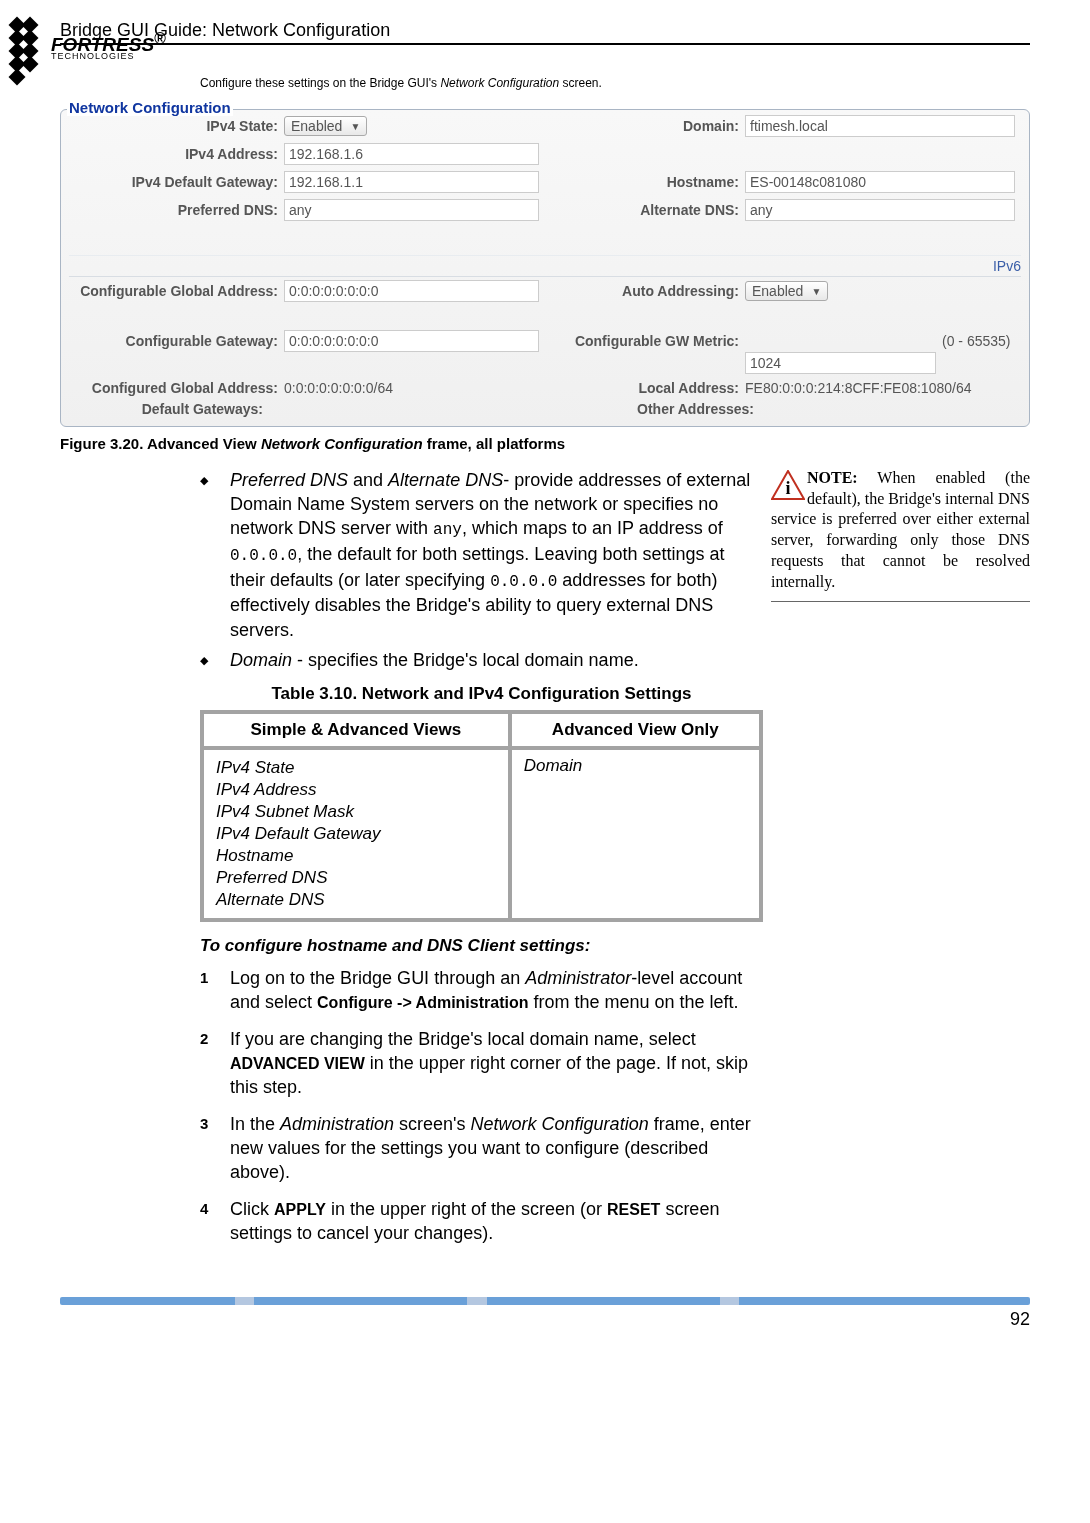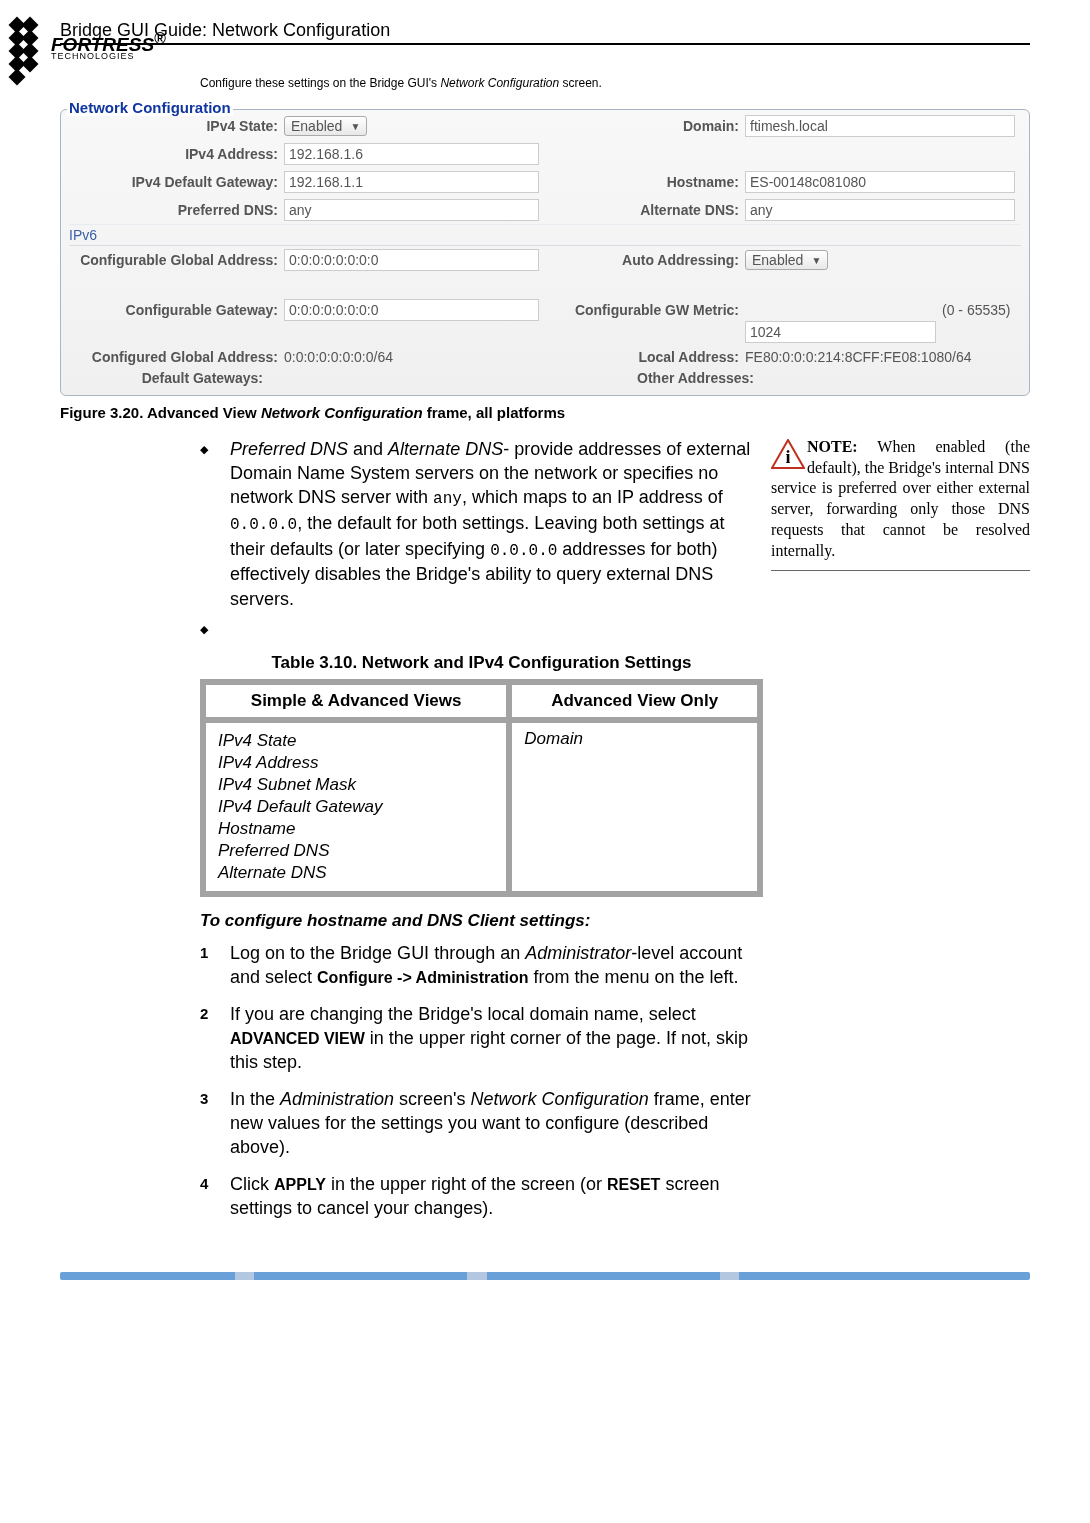--- a/index.html
+++ b/index.html
@@ -19,34 +19,34 @@
     .legend { position: absolute; top: -11px; left: 6px; color: #1036a0; font-size: 15px; font-weight: bold; background: #fff; padding: 0 2px; }
     .cfg-row { display: flex; padding: 3px 0; }
     .cfg-pair { width: 50%; display: flex; align-items: center; }
     .cfg-label { color: #555; font-size: 14px; font-weight: bold; text-align: right; padding-right: 6px; line-height: 1.05; }
     .lw1 { width: 215px; }
     .lw2 { width: 200px; }
     .cfg-val { font-size: 14px; color: #555; background: #fff; border: 1px solid #ccc; padding: 1px 4px; height: 22px; flex: 1; margin-right: 6px; }
     .cfg-sel { font-size: 14px; color: #555; background: linear-gradient(#fff,#e8e8e8); border: 1px solid #aaa; padding: 1px 6px; border-radius: 3px; display: inline-flex; align-items: center; gap: 8px; }
     .cfg-sel .arrow { font-size: 10px; }
     .cfg-static { font-size: 14px; color: #555; }
-    .ipv6-sep { text-align: left; color: #3a5ea8; font-size: 14px; padding: 2px 0; border-bottom: 1px solid #d8dde3; border-top: 1px solid #e8ecf0; }
+    .ipv6-sep { text-align: right; color: #3a5ea8; font-size: 14px; padding: 2px 0; border-bottom: 1px solid #d8dde3; border-top: 1px solid #e8ecf0; margin-top: 31px; }
     .fig-caption { font-size: 15px; font-weight: bold; margin-bottom: 16px; }
     .fig-caption .ital { font-style: italic; }
     .two-col { display: flex; gap: 8px; }
     .main-col { margin-left: 140px; width: 565px; }
     .note-col { width: 260px; }
     .bullet-list { margin: 0 0 12px 0; }
     .bullet-item { display: flex; margin-bottom: 6px; font-size: 18px; line-height: 1.35; }
     .bullet-item .blt { width: 30px; flex-shrink: 0; }
     .bullet-item .blt::before { content: "◆"; font-size: 11px; position: relative; top: -2px; }
     .mono { font-family: "Courier New", monospace; font-size: 16px; }
     .table-title { text-align: center; font-weight: bold; font-size: 17px; margin: 6px 0 6px 0; }
     table { border-collapse: collapse; width: 100%; margin-bottom: 14px; }
-    th, td { border: 6px solid #a3a3a3; padding: 6px 12px; font-size: 17px; text-align: left; vertical-align: top; }
+    th, td { border: 4px solid #a3a3a3; padding: 6px 12px; font-size: 17px; text-align: left; vertical-align: top; }
     th { text-align: center; font-weight: bold; }
     td em, th em { font-style: italic; }
     .cell-list div { margin: 2px 0; font-style: italic; }
     .proc-title { font-weight: bold; font-style: italic; font-size: 17px; margin: 4px 0 10px 0; }
     .step { display: flex; font-size: 18px; line-height: 1.35; margin-bottom: 12px; }
     .step .num { width: 30px; flex-shrink: 0; font-weight: bold; font-size: 15px; padding-top: 2px; }
     .ui-bold { font-weight: bold; font-size: 16px; }
     .note-box { font-size: 16px; line-height: 1.3; text-align: justify; font-family: "Book Antiqua","Palatino Linotype",serif; border-bottom: 1px solid #666; padding-bottom: 8px;}
     .note-box .tri { float: left; width: 34px; height: 30px; margin: 2px 2px 0 0; position: relative; }
     .note-box .tri svg { width: 34px; height: 30px; }
@@ -175,20 +175,21 @@
 
   <div class="two-col">
     <div class="main-col">
       <div class="bullet-list">
         <div class="bullet-item">
           <div class="blt"></div>
           <div><em>Preferred DNS</em><span> and </span><em>Alternate DNS</em><span>- provide addresses of external Domain Name System servers on the network or specifies no network DNS server with </span><span class="mono">any</span><span>, which maps to an IP address of </span><span class="mono">0.0.0.0</span><span>, the default for both settings. Leaving both settings at their defaults (or later specifying </span><span class="mono">0.0.0.0</span><span> addresses for both) effectively disables the Bridge's ability to query external DNS servers.</span></div>
         </div>
         <div class="bullet-item">
           <div class="blt"></div>
+          <div><em>Domain</em><span> - specifies the Bridge's local domain name.</span></div>
         </div>
       </div>
 
       <div class="table-title">Table 3.10. Network and IPv4 Configuration Settings</div>
       <table>
         <tbody>
             <tr>
               <th>Simple &amp; Advanced Views</th>
               <th>Advanced View Only</th>
             </tr>
@@ -237,13 +238,14 @@
               <polygon points="17,1 33,29 1,29" fill="none" stroke="#c03020" stroke-width="2"></polygon>
               <text x="17" y="24" text-anchor="middle" font-size="18" font-family="Georgia" font-weight="bold" fill="#000">i</text>
             </svg>
         </span>
         <span class="nb">NOTE:</span><span> When enabled (the default), the Bridge's internal DNS service is preferred over either external server, forwarding only those DNS requests that cannot be resolved internally.</span>
       </div>
     </div>
   </div>
 
   <div class="footer-rule"></div>
+  <div class="page-num">92</div>
 </div>
 
 </body></html>

